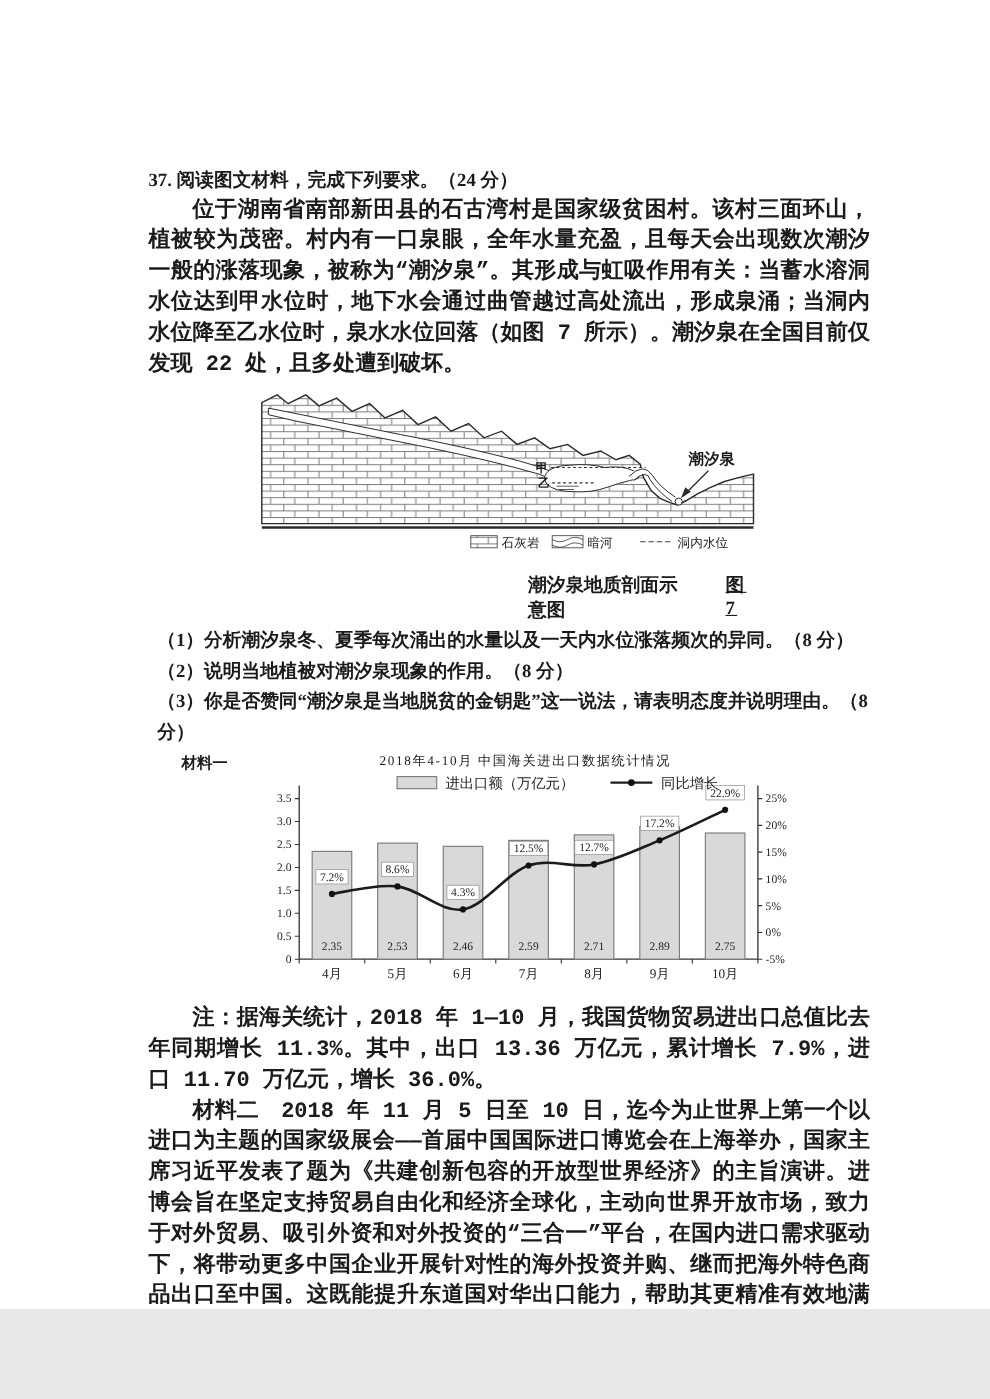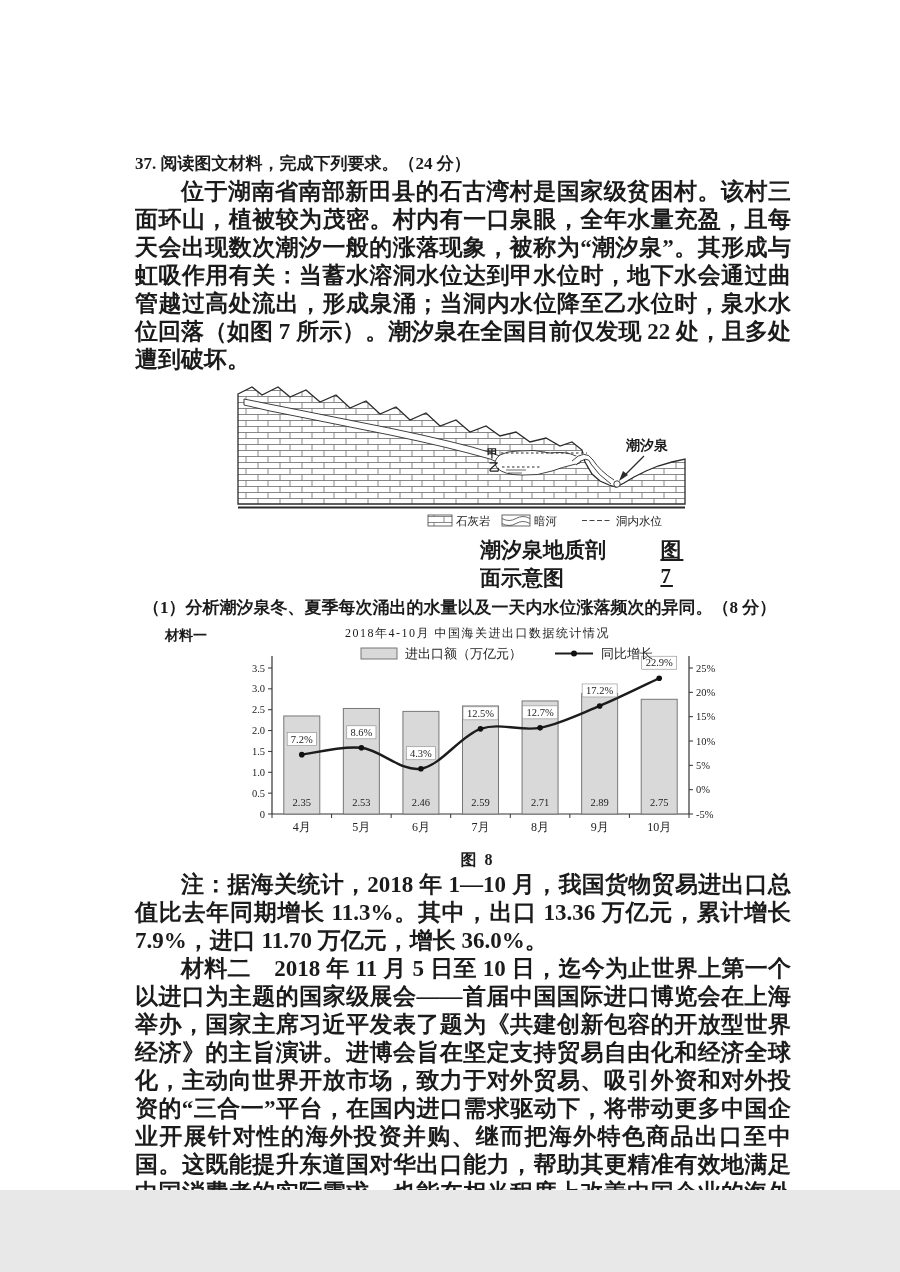--- a/index.html
+++ b/index.html
@@ -1,26 +1,26 @@
 <!DOCTYPE html>
 <html><head>
 <meta charset="utf-8">
 <style>
   html,body{margin:0;padding:0;background:#e8e8e8;}
   .page{position:relative;width:900px;height:1190px;background:#ffffff;margin:0 auto;
         font-family:"Liberation Serif","DejaVu Serif",serif;color:#1b1b1b;overflow:hidden;}
   .content{position:absolute;left:135px;top:150px;width:656px;}
   .q-heading{font-size:17px;font-weight:700;line-height:28px;}
-  .para{margin:0;font-size:23px;font-weight:700;line-height:28px;text-align:justify;text-indent:2em;}
+  .para{margin:0;font-size:20px;font-weight:700;line-height:28px;text-align:justify;text-indent:2em;font-family:Liberation Mono, monospace;}
   .subq{font-size:17px;font-weight:700;line-height:28px;padding-left:8px;}
   .hang{padding-left:48px;text-indent:-40px;}
   
   .fig7{width:460px;margin:4px 0 2px 95px;}
   .fig7 svg{display:block;}
-  .fig7-caption{display:flex;gap:35px;font-size:21px;font-weight:700;padding-left:250px;margin-top:2px;}
+  .fig7-caption{display:flex;gap:35px;font-size:17px;font-weight:700;padding-left:250px;margin-top:14px;}
   .fig-no{font-weight:900;letter-spacing:2px;text-decoration:underline;}
   
   .chart-block{position:relative;width:505px;margin:3px 0 0 90px;}
   .mat-label{position:absolute;left:-60px;top:2px;font-size:14px;font-weight:700;}
   .chart-title{text-align:center;font-size:12px;font-weight:400;letter-spacing:1.5px;margin-bottom:2px;}
   .chart-svg text{font-family:"Liberation Serif","DejaVu Serif",serif;fill:#222;}
   .fig8-caption{text-align:center;font-size:16px;font-weight:900;letter-spacing:2px;margin-top:-4px;}
 </style>
 </head>
 <body>
@@ -70,20 +70,22 @@
           <text x="386" y="147" font-size="11.5">洞内水位</text>
         </g>
       </svg>
       <div class="fig7-caption">
         <span>潮汐泉地质剖面示意图</span>
         <span class="fig-no">图 7</span>
       </div>
     </figure>
 
     <div class="subq">（1）分析潮汐泉冬、夏季每次涌出的水量以及一天内水位涨落频次的异同。（8 分）</div>
+    <div class="subq">（2）说明当地植被对潮汐泉现象的作用。（8 分）</div>
+    <div class="subq">（3）你是否赞同“潮汐泉是当地脱贫的金钥匙”这一说法，请表明态度并说明理由。（8 分）</div>
 
 
     <div class="chart-block">
       <div class="mat-label">材料一</div>
       <div class="chart-title">2018年4-10月 中国海关进出口数据统计情况</div>
       <svg id="chart8" class="chart-svg" width="505" height="206" viewBox="0 0 505 206">
           <line x1="47" y1="12" x2="47" y2="170" stroke="#333" stroke-width="1.2"></line>
           <line x1="464" y1="12" x2="464" y2="170" stroke="#333" stroke-width="1.2"></line>
           <line x1="47" y1="170" x2="464" y2="170" stroke="#333" stroke-width="1.2"></line>
           <line x1="43" y1="170" x2="47" y2="170" stroke="#333" stroke-width="1"></line>
@@ -166,21 +168,20 @@
           <circle cx="374.6428571428571" cy="61.96000000000001" r="2.8" fill="#111"></circle>
           <rect x="416.7142857142857" y="12.219999999999999" width="35" height="13" fill="#fff" stroke="#8a8a8a" stroke-width="0.6"></rect>
           <text x="434.2142857142857" y="22.22" text-anchor="middle" font-size="10.5">22.9%</text>
           <circle cx="434.2142857142857" cy="34.22" r="2.8" fill="#111"></circle>
           <rect x="136" y="4" width="36" height="11" fill="#d9d9d9" stroke="#777" stroke-width="1"></rect>
           <text x="180" y="14" font-size="13">进出口额（万亿元）</text>
           <line x1="330" y1="9.5" x2="368" y2="9.5" stroke="#1c1c1c" stroke-width="2.2"></line>
           <circle cx="349" cy="9.5" r="3" fill="#111"></circle>
           <text x="376" y="14" font-size="13">同比增长</text>
         </svg>
-      <div class="fig8-caption">图 8</div>
     </div>
 
     <p class="para">注：据海关统计，2018 年 1—10 月，我国货物贸易进出口总值比去年同期增长 11.3%。其中，出口 13.36 万亿元，累计增长 7.9%，进口 11.70 万亿元，增长 36.0%。</p>
     <p class="para">材料二　2018 年 11 月 5 日至 10 日，迄今为止世界上第一个以进口为主题的国家级展会——首届中国国际进口博览会在上海举办，国家主席习近平发表了题为《共建创新包容的开放型世界经济》的主旨演讲。进博会旨在坚定支持贸易自由化和经济全球化，主动向世界开放市场，致力于对外贸易、吸引外资和对外投资的“三合一”平台，在国内进口需求驱动下，将带动更多中国企业开展针对性的海外投资并购、继而把海外特色商品出口至中国。这既能提升东道国对华出口能力，帮助其更精准有效地满足中国消费者的实际需求，也能在相当程度上改善中国企业的海外投资环境，使中国扩大进口和“一带一路”建设真正惠及各国人民，给各方带来可持续的重要机遇，成为国际贸易发展史上一大创举。</p>
 
     <div class="subq hang">（2）结合材料二，运用经济生活知识，分析进博会的成功举办对推动我国对外贸易发展的启示。（10 分）</div>
 
   </div>
 </div>
 

